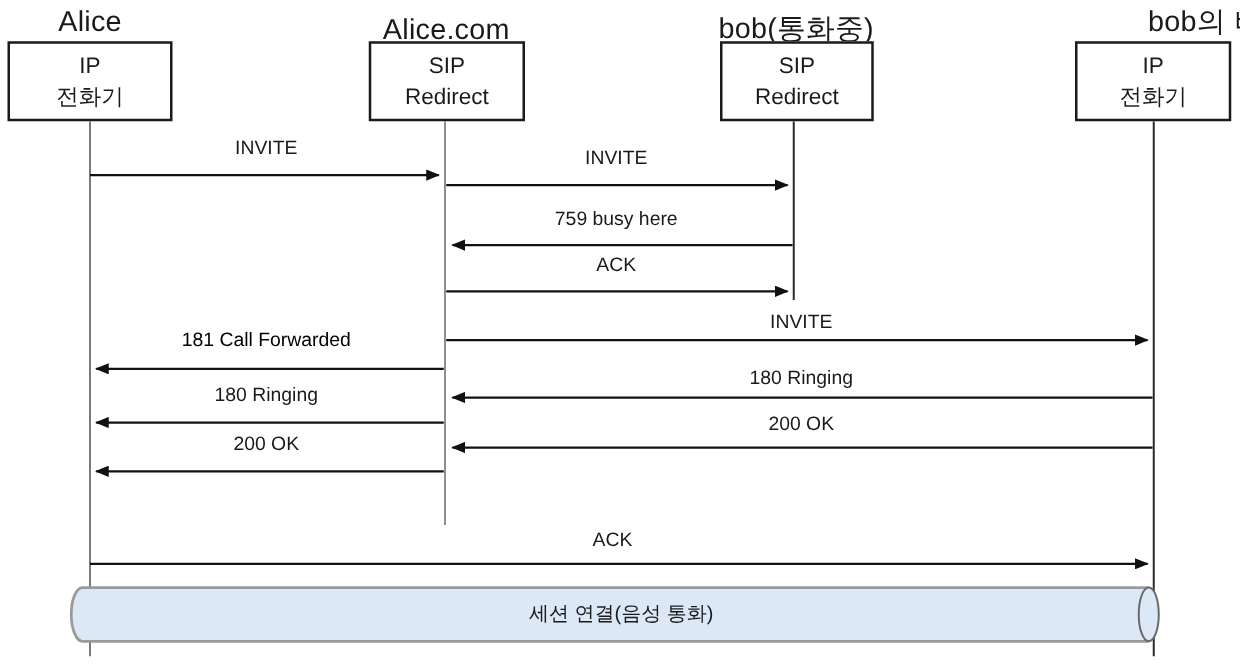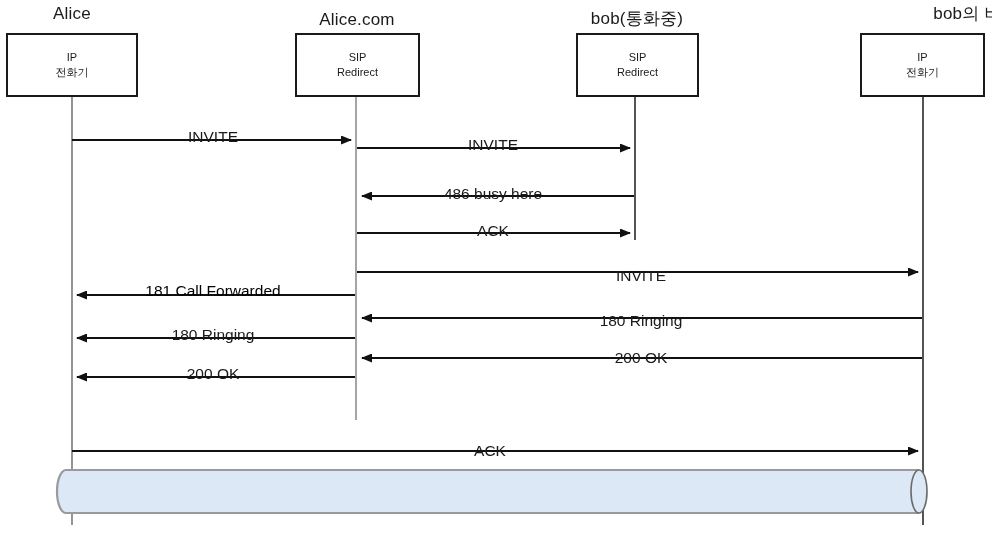--- a/index.html
+++ b/index.html
@@ -4,30 +4,30 @@
 <style>
   html,body { margin:0; padding:0; background:#fff; }
   .canvas {
     position:relative; width:992px; height:534px; background:#ffffff;
     font-family:"Liberation Sans","DejaVu Sans",sans-serif; color:#1a1a1a;
     overflow:hidden;
   }
   .overlay { position:absolute; left:0; top:0; width:992px; height:534px; }
   .ptitle {
     position:absolute; transform:translateX(-50%);
-    font-size:17px; white-space:nowrap; letter-spacing:0.2px;
+    font-size:23px; white-space:nowrap; letter-spacing:0.2px;
   }
   .pbox {
     position:absolute; box-sizing:border-box; border:2px solid #1a1a1a; background:#fff;
     display:flex; flex-direction:column; align-items:center; justify-content:center;
-    font-size:11px; line-height:1.4; text-align:center;
+    font-size:18px; line-height:1.4; text-align:center;
   }
   .msg {
     position:absolute; transform:translateX(-50%);
-    font-size:15.5px; white-space:nowrap;margin-top:18px;
+    font-size:15.5px; white-space:nowrap;
   }
   .msg.blue { color:#000000; }
   .session-label {
     position:absolute; transform:translateX(-50%);
     font-size:16px; white-space:nowrap;
   }
 </style>
 </head>
 <body>
 
@@ -78,24 +78,25 @@
     <span>SIP</span>
     <span>Redirect</span>
   </div>
   <div class="pbox" style="left:860px; top:33px; width:125px; height:64px;">
     <span>IP</span>
     <span>전화기</span>
   </div>
 
   <div class="msg" style="left:213px; top:110px;">INVITE</div>
   <div class="msg" style="left:493px; top:118px;">INVITE</div>
-  <div class="msg" style="left:493px; top:167px;">486 busy here</div>
+  <div class="msg" style="left:493px; top:167px;">759 busy here</div>
   <div class="msg" style="left:493px; top:204px;">ACK</div>
   <div class="msg" style="left:641px; top:249px;">INVITE</div>
   <div class="msg blue" style="left:213px; top:264px;">181 Call Forwarded</div>
   <div class="msg" style="left:641px; top:294px;">180 Ringing</div>
   <div class="msg" style="left:213px; top:308px;">180 Ringing</div>
   <div class="msg" style="left:641px; top:331px;">200 OK</div>
   <div class="msg" style="left:213px; top:347px;">200 OK</div>
   <div class="msg" style="left:490px; top:424px;">ACK</div>
 
+  <div class="session-label" style="left:497px; top:481px;">세션 연결(음성 통화)</div>
 
 </div>
 
 </body></html>

